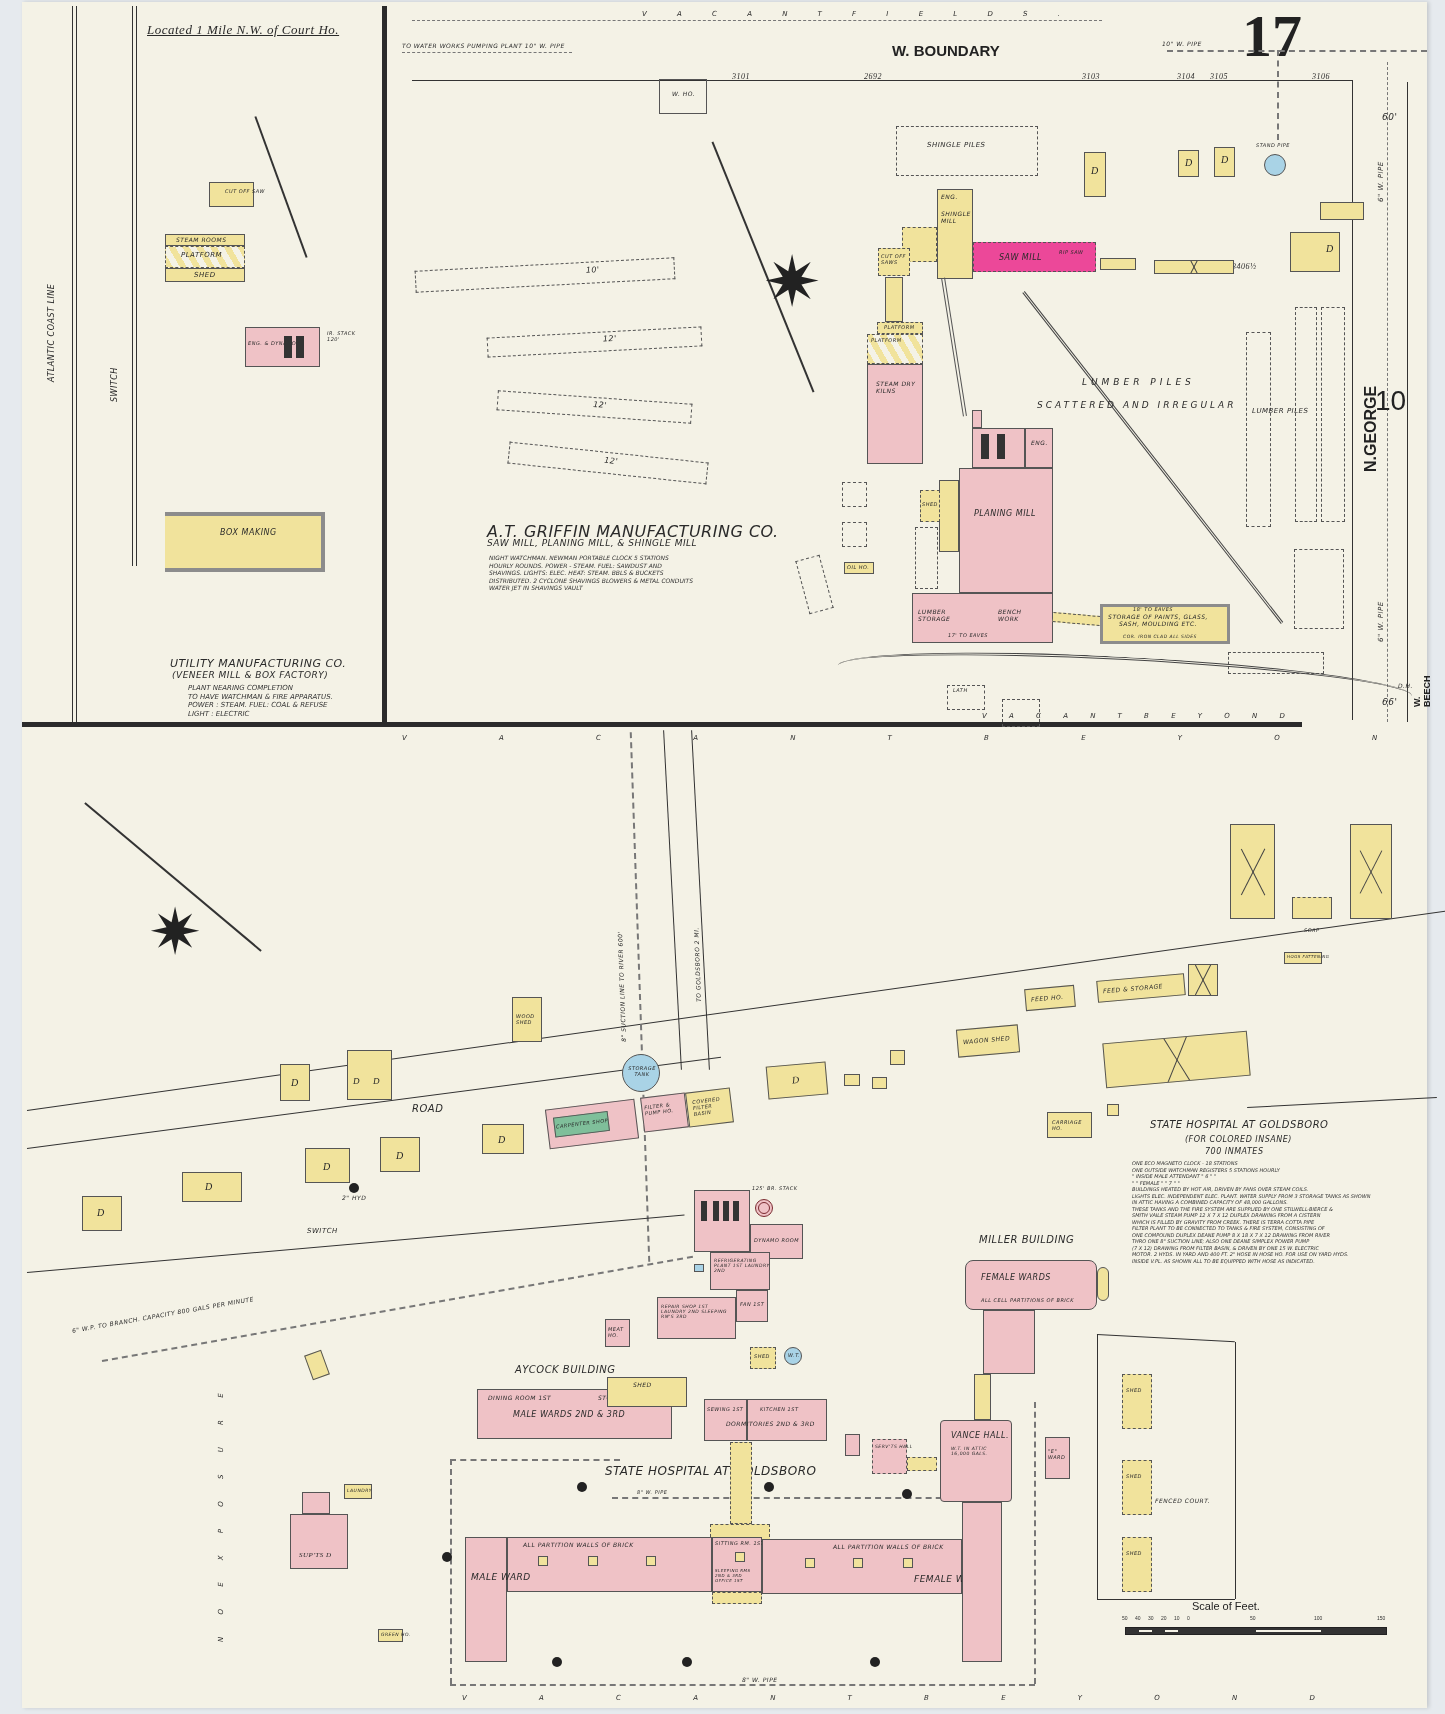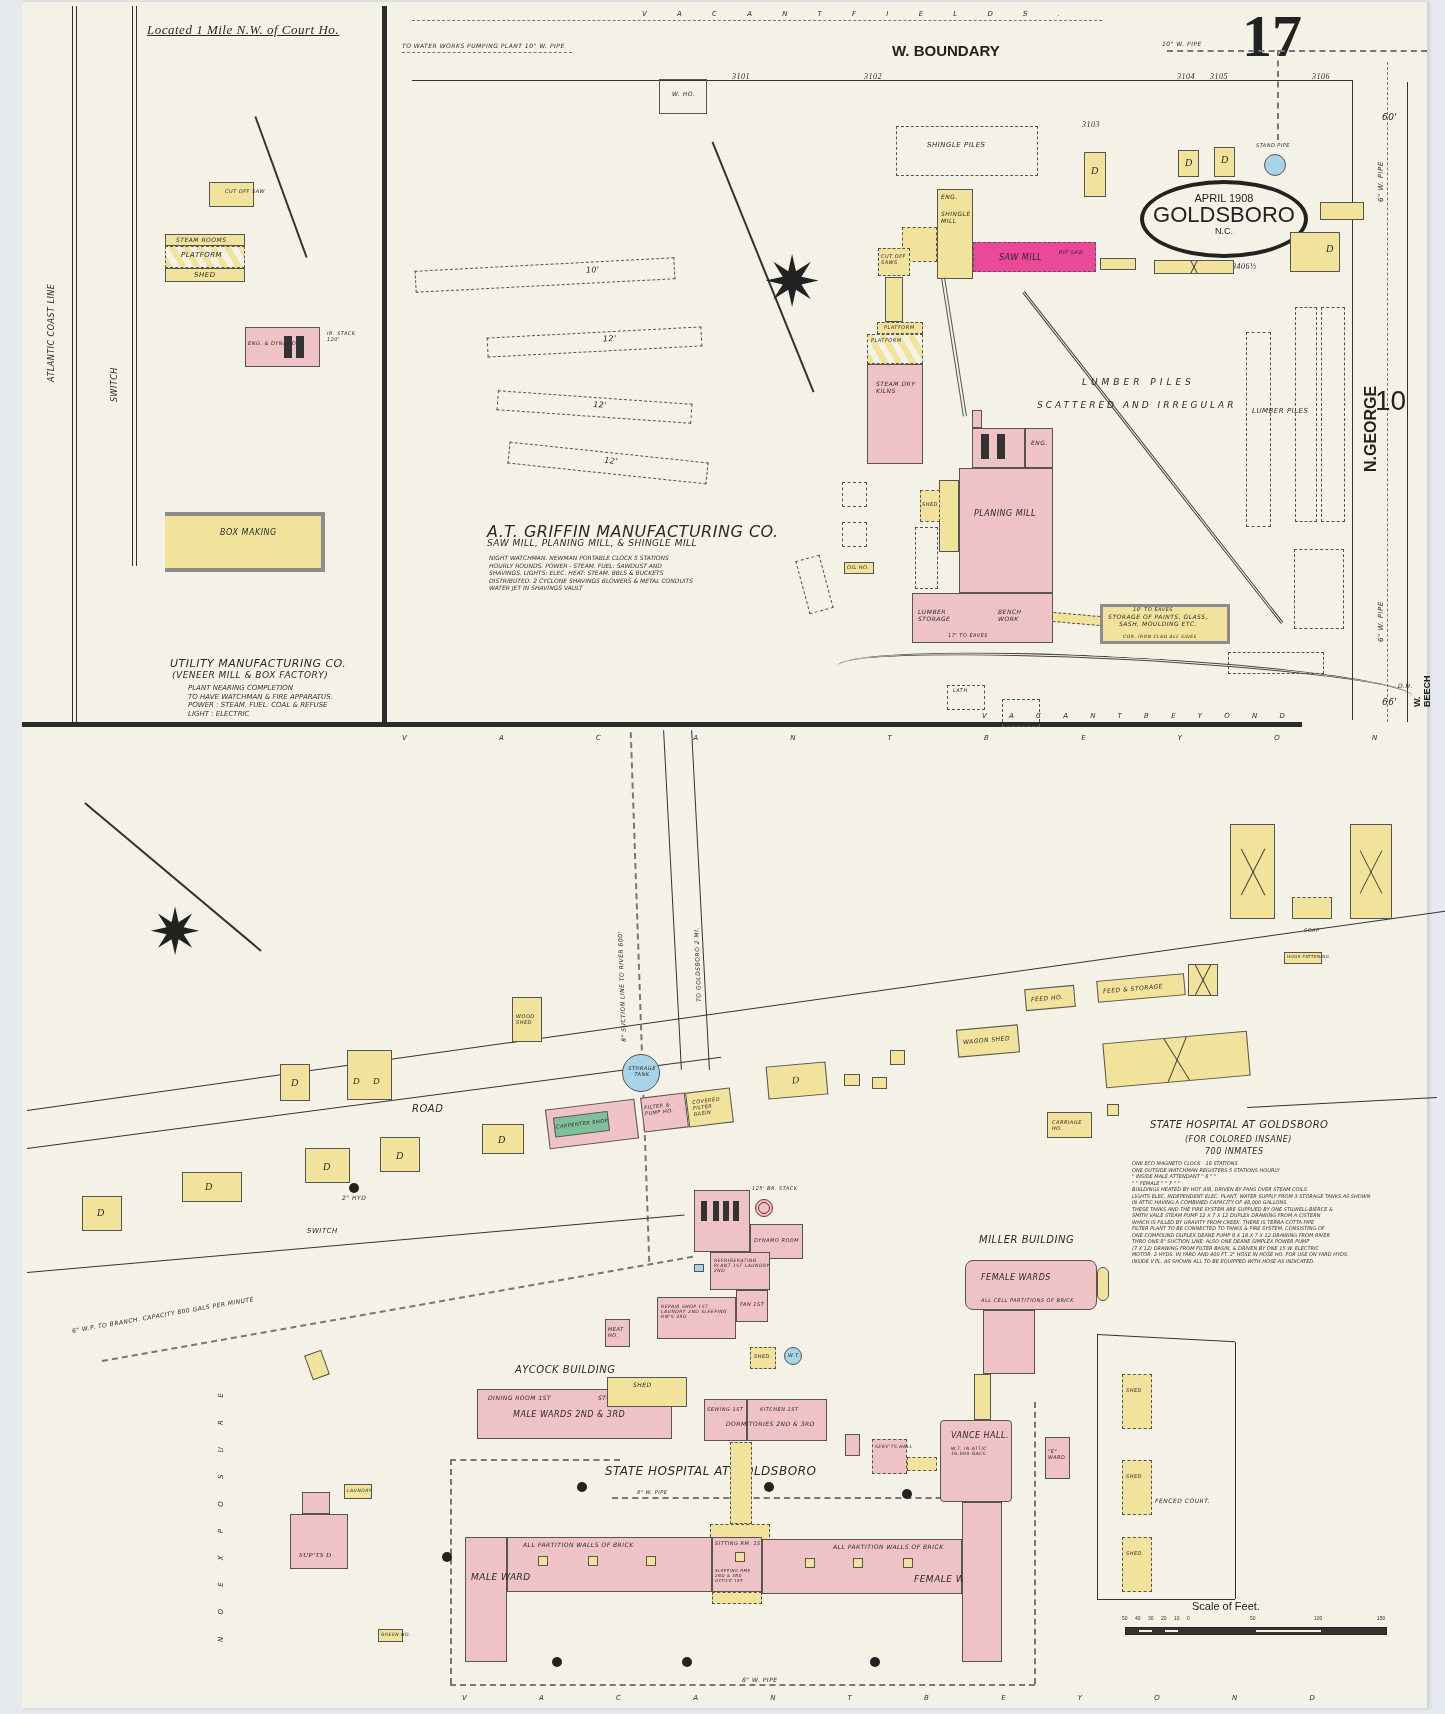--- a/index.html
+++ b/index.html
@@ -95,32 +95,27 @@
   <div class="lbl" style="left:1360px;top:695px;font-size:9px;">66'</div>
   <div class="lbl" style="left:1376px;top:680px;font-size:6px;">D.H.</div>
   <div class="lbl" style="left:1355px;top:200px;font-size:7px;transform:rotate(-90deg);transform-origin:left top;">6" W. PIPE</div>
   <div class="lbl" style="left:1355px;top:640px;font-size:7px;transform:rotate(-90deg);transform-origin:left top;">6" W. PIPE</div>
 
   <div class="abs" style="left:1340px;top:470px;font-size:16px;font-weight:bold;color:#222;transform:rotate(-90deg);transform-origin:left top;">N.GEORGE</div>
   <div class="abs" style="left:1353px;top:383px;font-size:28px;color:#222;">10</div>
   <div class="abs" style="left:1390px;top:705px;font-size:9px;font-weight:bold;color:#222;transform:rotate(-90deg);transform-origin:left top;">W. BEECH</div>
 
   <div class="lbl ital" style="left:710px;top:70px;font-size:8px;">3101</div>
-  <div class="lbl ital" style="left:842px;top:70px;font-size:8px;">3102</div>
-  <div class="lbl ital" style="left:1060px;top:70px;font-size:8px;margin-top:48px;">3103</div>
+  <div class="lbl ital" style="left:842px;top:70px;font-size:8px;">2692</div>
+  <div class="lbl ital" style="left:1060px;top:70px;font-size:8px;">3103</div>
   <div class="lbl ital" style="left:1155px;top:70px;font-size:8px;">3104</div>
   <div class="lbl ital" style="left:1188px;top:70px;font-size:8px;">3105</div>
   <div class="lbl ital" style="left:1290px;top:70px;font-size:8px;">3106</div>
   <div class="lbl ital" style="left:1210px;top:260px;font-size:8px;">3406½</div>
 
-  <div class="abs" style="left:1118px;top:178px;width:168px;height:78px;border:4px solid #222;border-radius:50%;background:#f4f2e6;text-align:center;">
-    <div style="font-size:11px;margin-top:8px;color:#222;">APRIL 1908</div>
-    <div style="font-size:22px;line-height:22px;color:#222;">GOLDSBORO</div>
-    <div style="font-size:9px;color:#222;">N.C.</div>
-  </div>
 
   <div class="bld y" style="left:1062px;top:150px;width:22px;height:45px;">
       <span class="lbl ital" style="left:6px;top:12px;font-size:10px;">D</span>
     </div>
   <div class="bld y" style="left:1156px;top:148px;width:21px;height:27px;">
       <span class="lbl ital" style="left:6px;top:6px;font-size:10px;">D</span>
     </div>
   <div class="bld y" style="left:1192px;top:145px;width:21px;height:30px;">
       <span class="lbl ital" style="left:6px;top:6px;font-size:10px;">D</span>
     </div>

